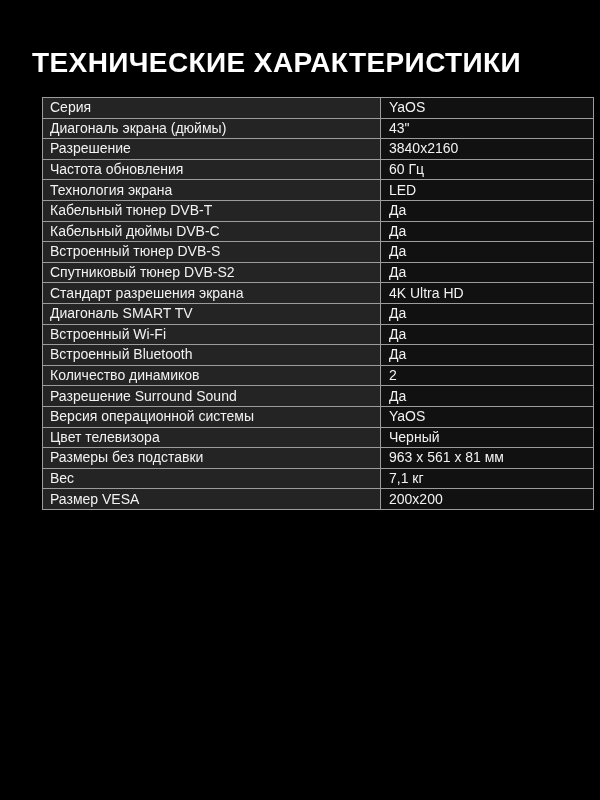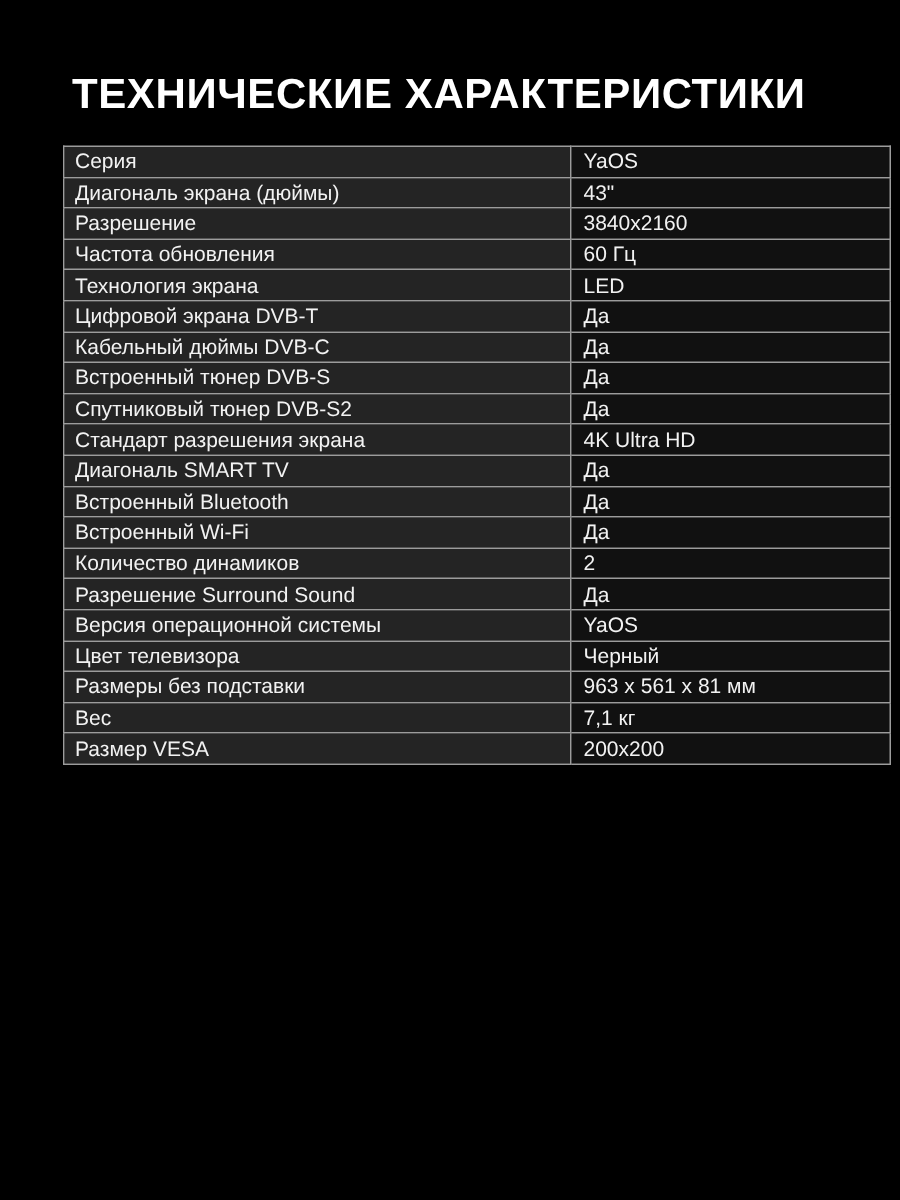--- a/index.html
+++ b/index.html
@@ -12,21 +12,21 @@
   }
   *{margin:0;padding:0;box-sizing:border-box;}
   html,body{width:600px;height:800px;overflow:hidden;}
   body{
     background:var(--page-bg);
     font-family:"Liberation Sans", sans-serif;
     position:relative;
   }
   .page-title{
     position:absolute;
-    left:48px;
+    left:32px;
     top:47px;
     width:520px;
     font-size:28px;
     font-weight:bold;
     letter-spacing:0.4px;
     color:var(--title-color);
     white-space:nowrap;
   }
   .specs-table{
     position:absolute;
@@ -84,21 +84,21 @@
     <td class="label">Частота обновления</td>
     <td class="value">60 Гц</td>
   </tr>
 
   <tr>
     <td class="label">Технология экрана</td>
     <td class="value">LED</td>
   </tr>
 
   <tr>
-    <td class="label">Цифровой экрана DVB-T</td>
+    <td class="label">Кабельный тюнер DVB-T</td>
     <td class="value">Да</td>
   </tr>
 
 
   <tr>
     <td class="label">Кабельный дюймы DVB-C</td>
     <td class="value">Да</td>
   </tr>
 
   <tr>
@@ -115,26 +115,26 @@
     <td class="label">Стандарт разрешения экрана</td>
     <td class="value">4K Ultra HD</td>
   </tr>
 
   <tr>
     <td class="label">Диагональ SMART TV</td>
     <td class="value">Да</td>
   </tr>
 
   <tr>
-    <td class="label">Встроенный Bluetooth</td>
+    <td class="label">Встроенный Wi-Fi</td>
     <td class="value">Да</td>
   </tr>
 
   <tr>
-    <td class="label">Встроенный Wi-Fi</td>
+    <td class="label">Встроенный Bluetooth</td>
     <td class="value">Да</td>
   </tr>
 
 
   <tr>
     <td class="label">Количество динамиков</td>
     <td class="value">2</td>
   </tr>
 
   <tr>

